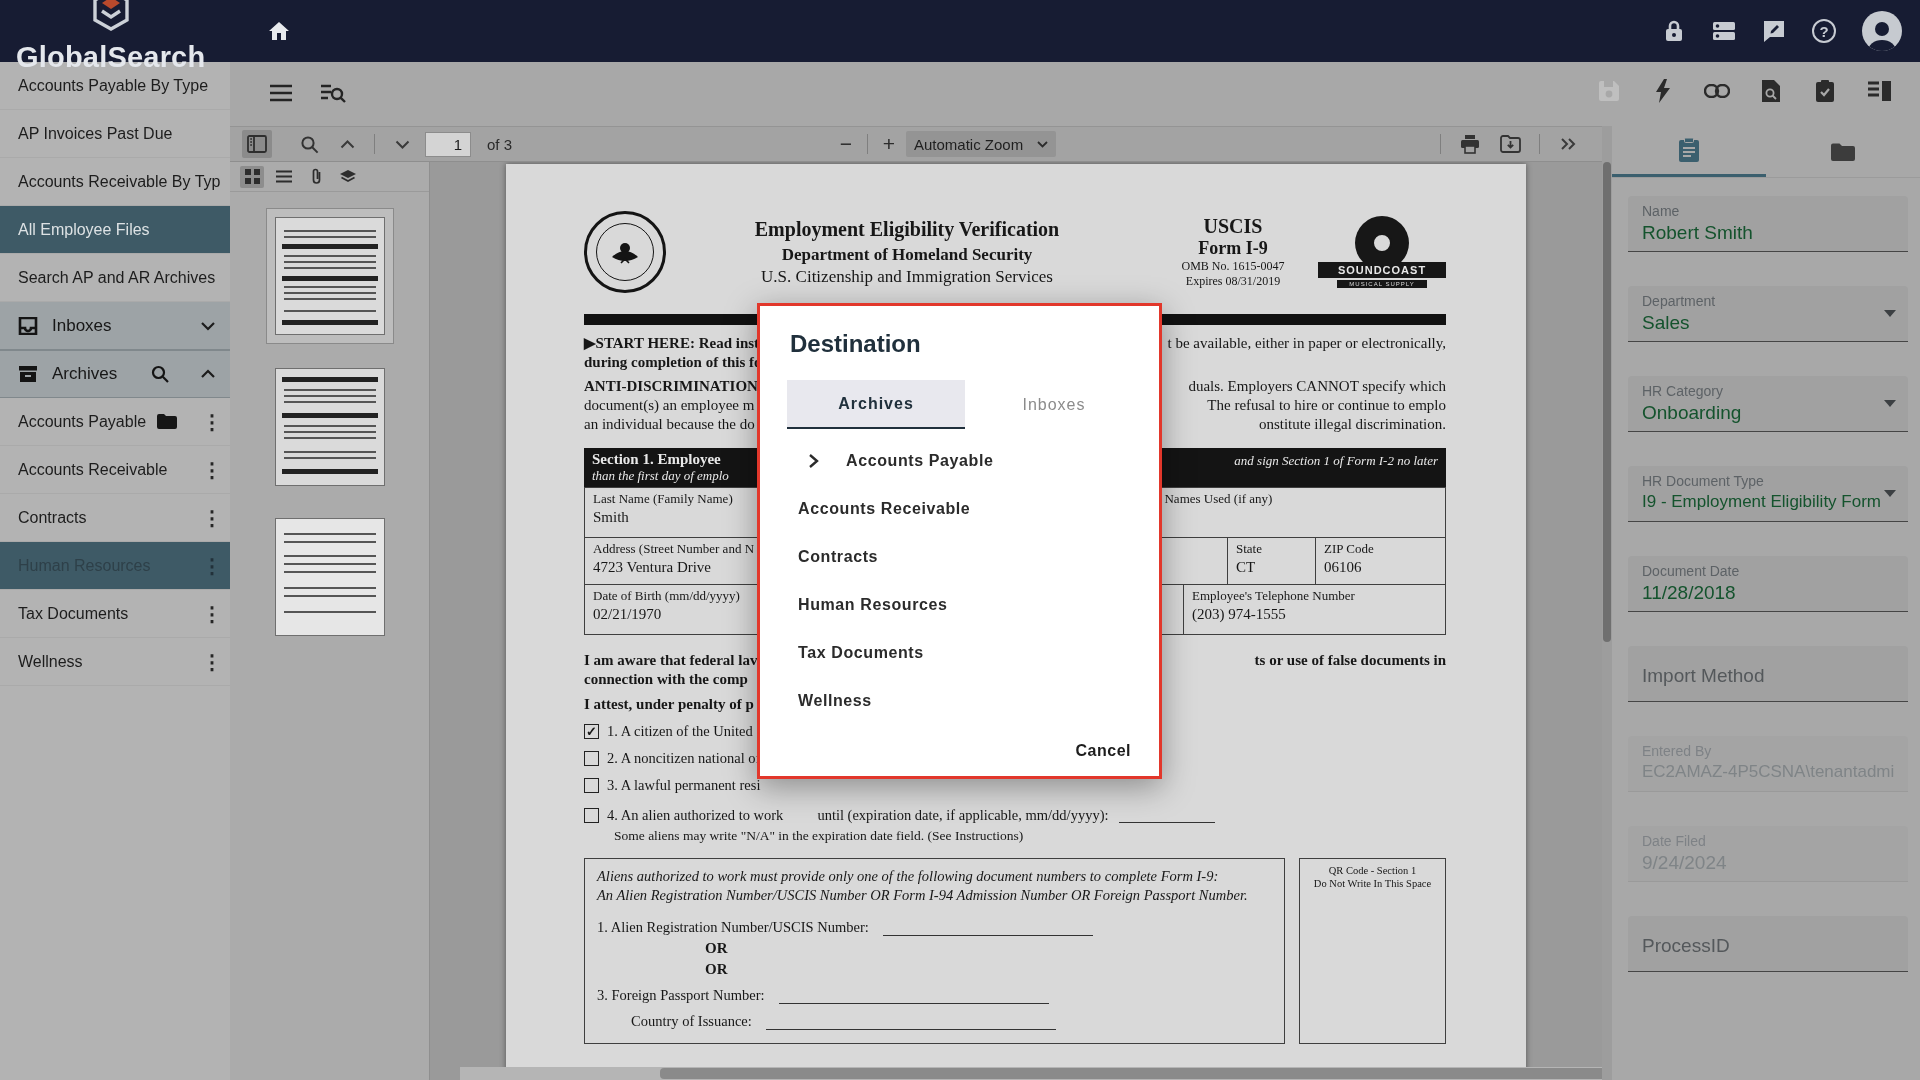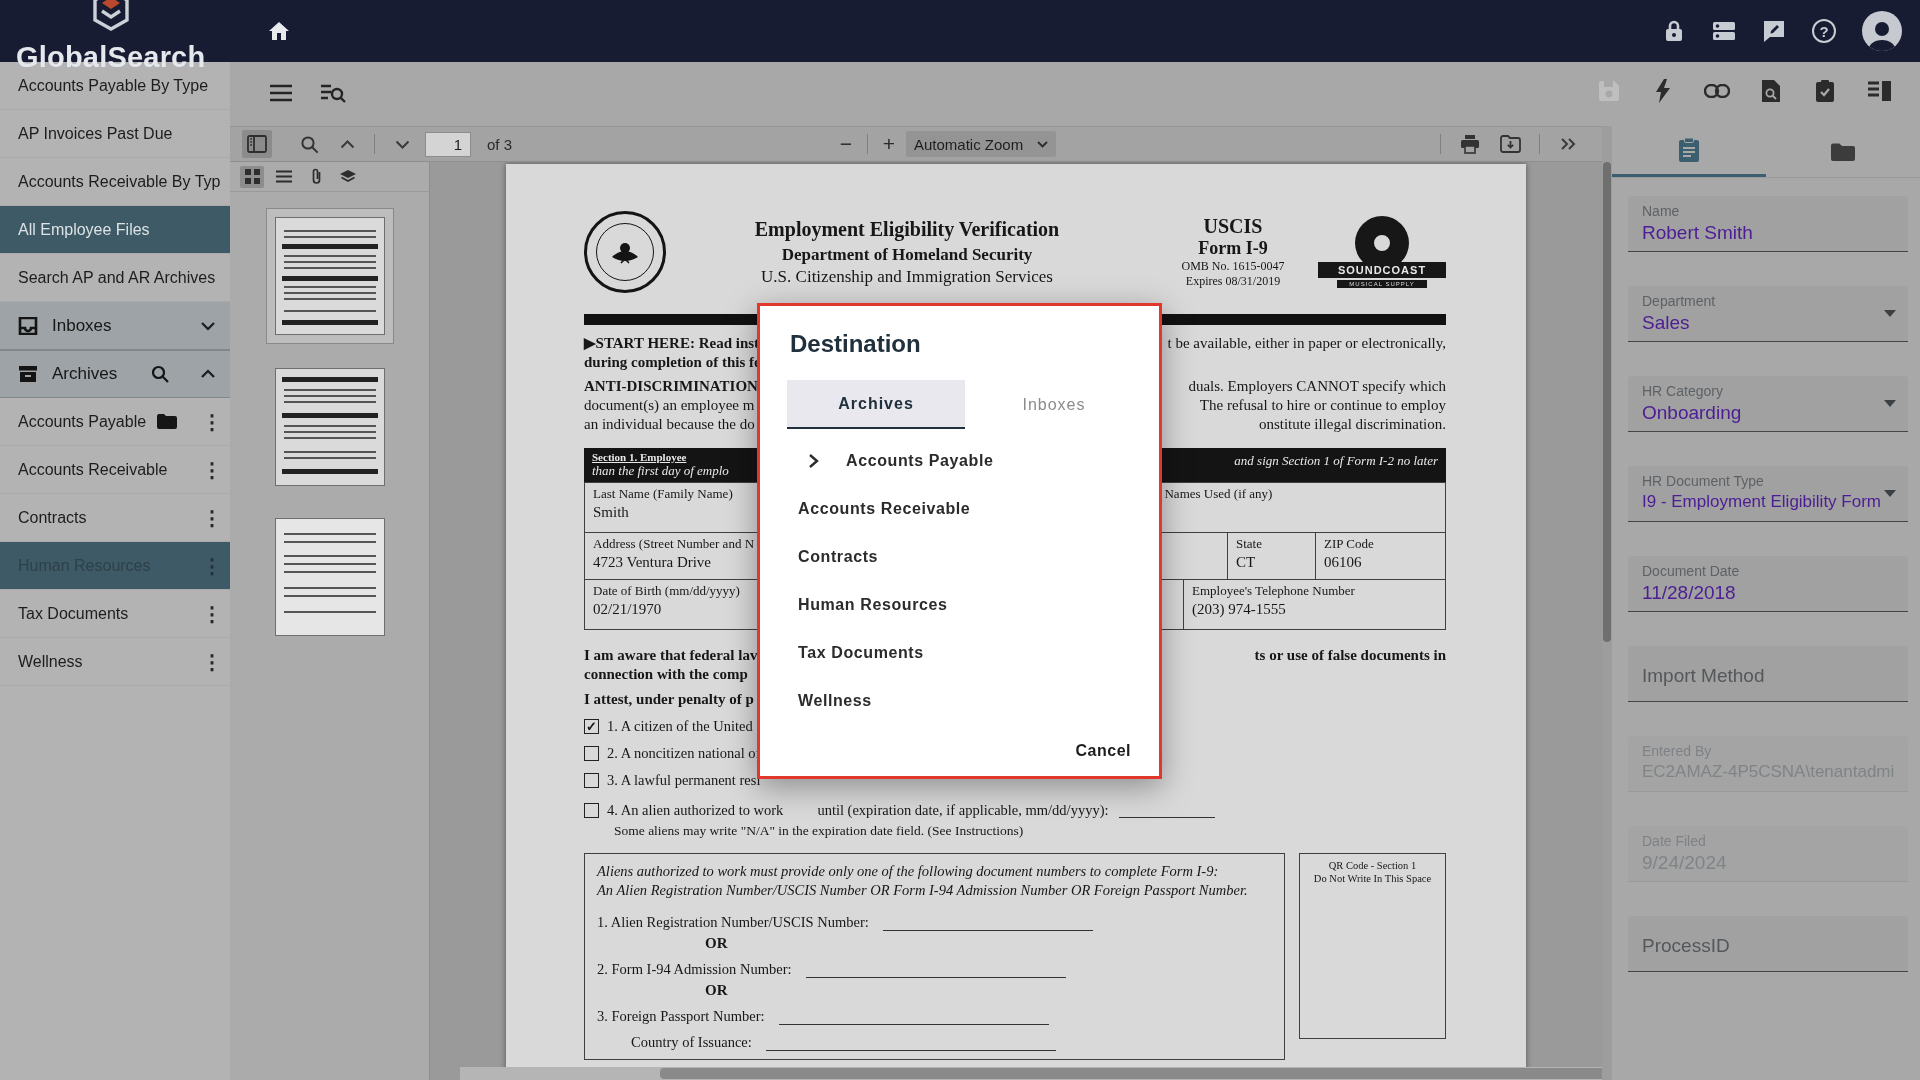--- a/index.html
+++ b/index.html
@@ -107,21 +107,21 @@
   .black-bar { height:11px; background:#111; margin-top:6px; }
   .dsplit { display:flex; justify-content:space-between; font-size:15px; line-height:19px; }
   .dsplit .dl { white-space:nowrap; }
   .dsplit .dr { white-space:nowrap; }
   .bold { font-weight:bold; }
   .start-block { margin-top:9px; }
   .anti-block { margin-top:5px; }
 
   .sec1 { margin-top:14px; background:#141414; color:#e9e9e9; padding:3px 8px;
           display:flex; justify-content:space-between; }
-  .sec1 .l1 { font-size:11px; font-weight:bold;text-decoration:underline; }
+  .sec1 .l1 { font-size:15px; font-weight:bold; }
   .sec1 .l2 { font-size:13px; font-style:italic; }
   .sec1 .r { text-align:right; font-size:13px; font-style:italic; padding-top:2px; }
 
   .ftable { border:1.5px solid #3f3f3f; border-top:none; }
   .frow { display:flex; border-top:1.5px solid #3f3f3f; }
   .fcell { padding:3px 8px; }
   .fcell .flab { font-size:13px; }
   .fcell .fval { font-size:15px; margin-top:2px; }
   .bl { border-left:1.5px solid #3f3f3f; }
   .grow { flex:1; }
@@ -152,21 +152,21 @@
 
   
   #rightpanel { position:absolute; left:1612px; top:126px; right:0; bottom:0; background:#a8a8a8; }
   .rp-tabs { height:52px; display:flex; border-bottom:1px solid #9b9b9b; }
   .rp-tab { flex:1; display:flex; align-items:center; justify-content:center; position:relative; }
   .rp-tab.active { border-bottom:3px solid #3b5f6e; }
   .rp-fields { padding:18px 12px 0 16px; }
   .field { height:56px; background:#a1a1a1; border-radius:4px 4px 0 0; position:relative;
            border-bottom:1.6px solid #454545; margin-bottom:34px; padding:7px 14px 0; }
   .field .flabel { font-size:14px; color:#5d6266; }
-  .field .fvalue { font-size:19px; color:#4c1d95; margin-top:3px; white-space:nowrap; overflow:hidden; }
+  .field .fvalue { font-size:19px; color:#14532d; margin-top:3px; white-space:nowrap; overflow:hidden; }
   .field .caret { position:absolute; right:12px; top:24px; width:0; height:0;
                   border-left:6px solid transparent; border-right:6px solid transparent;
                   border-top:7px solid #3c4043; }
   .field.disabled { border-bottom-color:#9a9a9a; background:#a4a4a4; }
   .field.disabled .flabel { color:#7e8click286; color:#7e8286; }
   .field.disabled .fvalue { color:#7f8487; }
   .field.empty .flabel { font-size:19px; color:#54585b; margin-top:12px; }
 
   
   #modal { position:absolute; left:757px; top:303px; width:405px; height:476px;
@@ -561,21 +561,21 @@
             </div>
         </div>
 
         <div class="anti-block">
           <div class="dsplit">
               <span class="dl bold">ANTI-DISCRIMINATION NO</span>
               <span class="dr">duals. Employers CANNOT specify which</span>
             </div>
           <div class="dsplit">
               <span class="dl">document(s) an employee m</span>
-              <span class="dr">The refusal to hire or continue to employ</span>
+              <span class="dr">The refusal to hire or continue to emplo</span>
             </div>
           <div class="dsplit">
               <span class="dl">an individual because the do</span>
               <span class="dr">onstitute illegal discrimination.</span>
             </div>
         </div>
 
         <div class="sec1">
           <div>
             <div class="l1">Section 1. Employee</div>
@@ -663,24 +663,20 @@
 
         <div class="alien-wrap">
           <div class="alien-box">
             <div class="it">Aliens authorized to work must provide only one of the following document numbers to complete Form I-9:</div>
             <div class="it">An Alien Registration Number/USCIS Number OR Form I-94 Admission Number OR Foreign Passport Number.</div>
             <div class="al-item" style="margin-top:14px">
               <span>1. Alien Registration Number/USCIS Number:</span>
                 <span class="uline" style="width:210px; margin-left:14px"></span>
             </div>
             <div class="al-or">OR</div>
-            <div class="al-item">
-                <span>2. Form I-94 Admission Number:</span>
-                <span class="uline" style="width:260px; margin-left:14px"></span>
-              </div>
             <div class="al-or">OR</div>
             <div class="al-item">
                 <span>3. Foreign Passport Number:</span>
                 <span class="uline" style="width:270px; margin-left:14px"></span>
               </div>
             <div class="al-item" style="padding-left:34px">
                 <span>Country of Issuance:</span>
                 <span class="uline" style="width:290px; margin-left:14px"></span>
               </div>
           </div>

